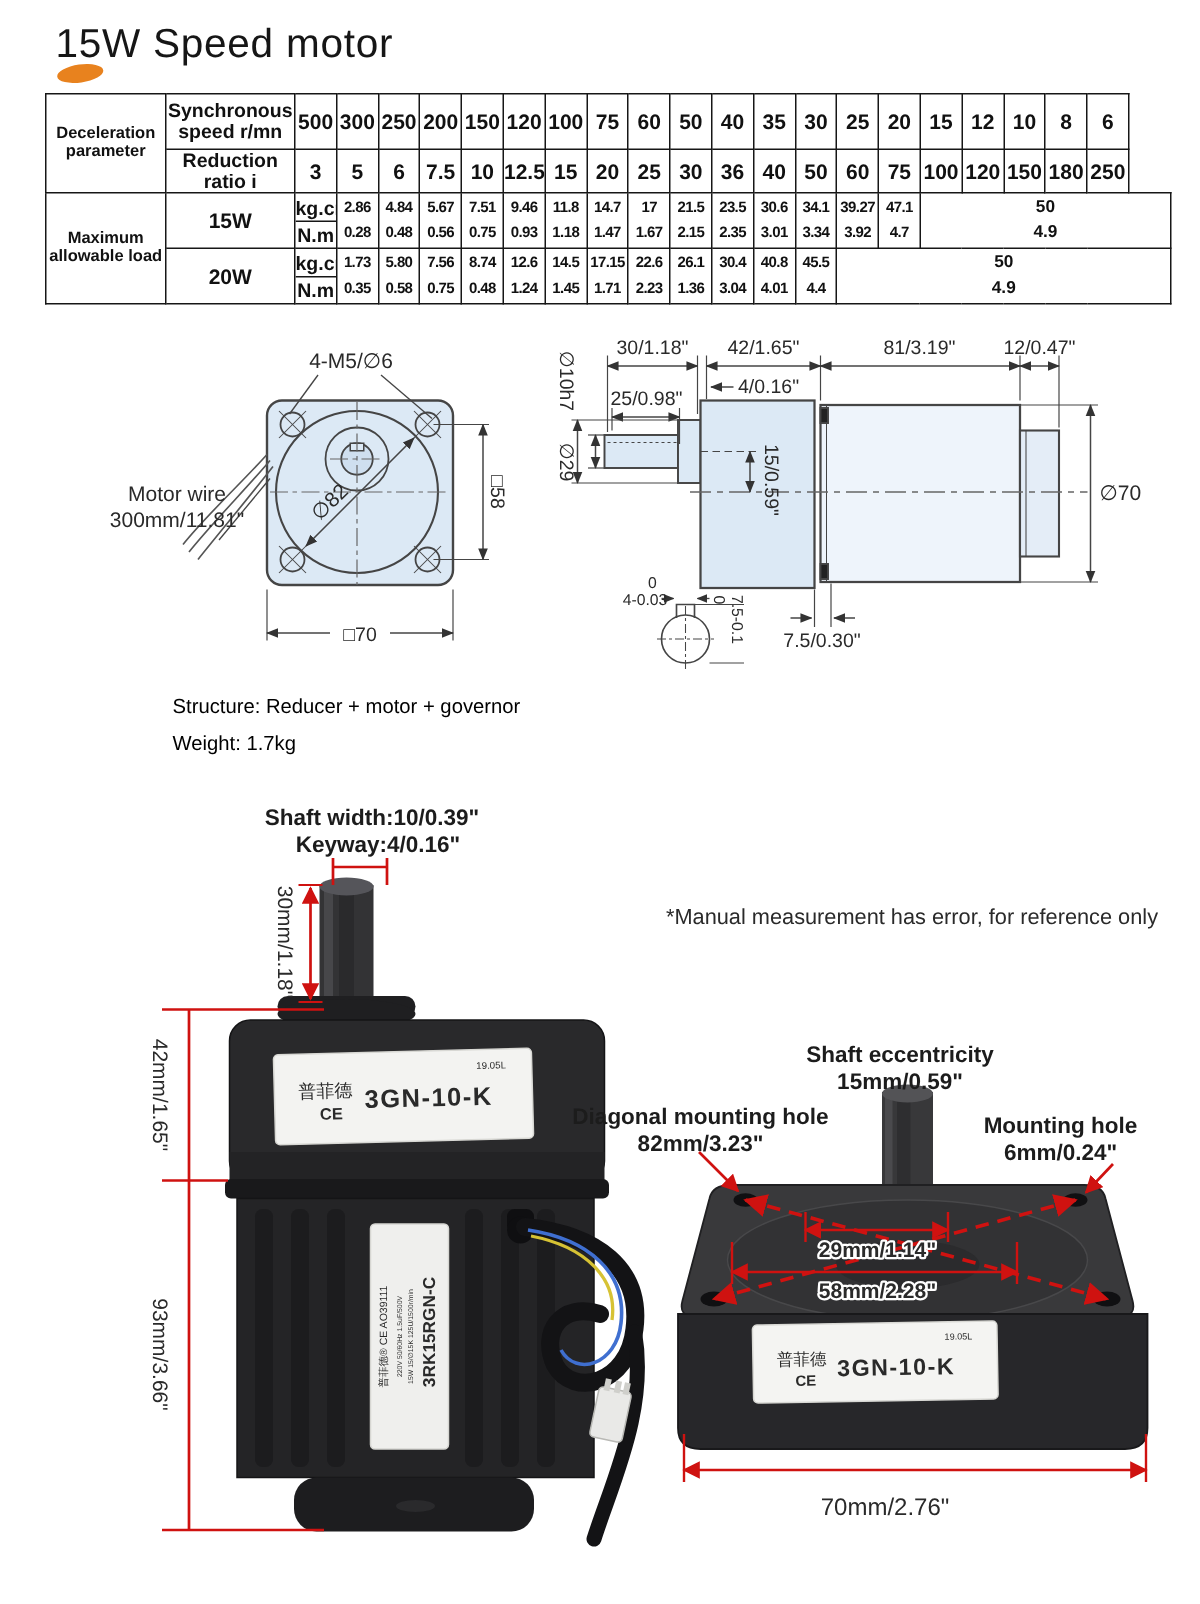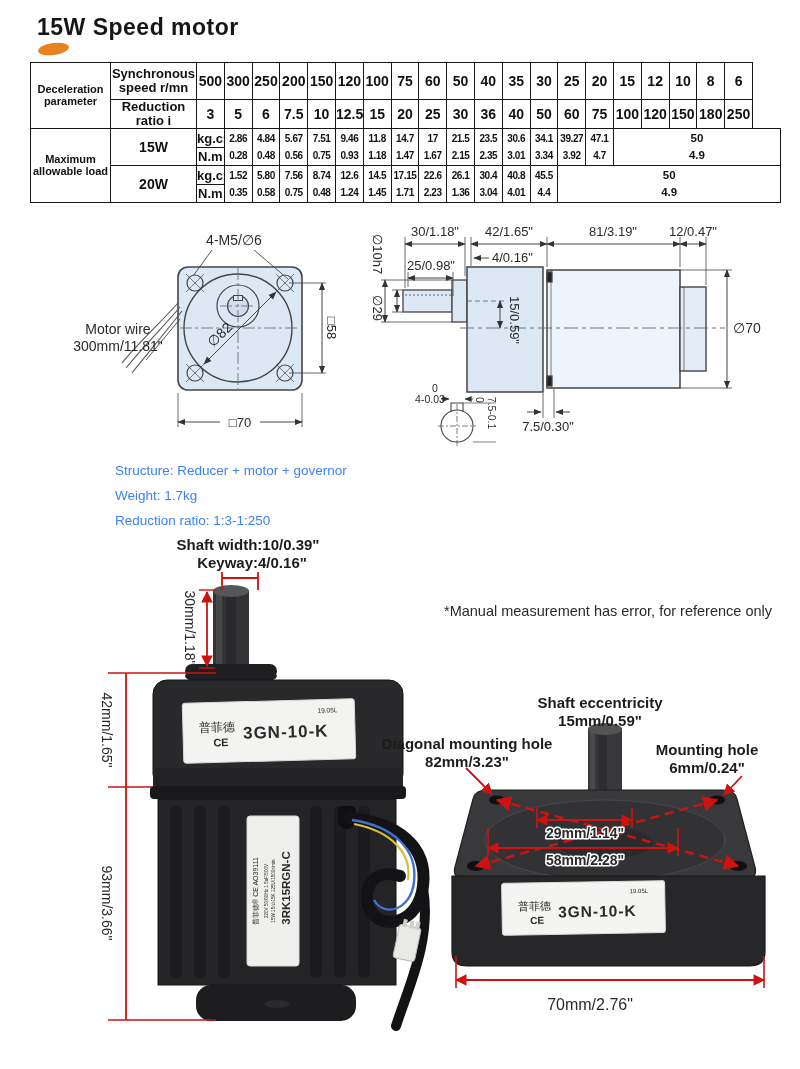--- a/index.html
+++ b/index.html
@@ -1,41 +1,41 @@
 <!DOCTYPE html>
 <html><head>
 <meta charset="utf-8">
 <style>
   html,body{margin:0;padding:0;background:#fff;}
   .stage{position:relative;width:800px;height:1069px;background:#fff;overflow:hidden;
          font-family:"Liberation Sans",sans-serif;color:#1a1a1a;}
   
   .title-blob{position:absolute;left:38px;top:43px;width:31px;height:12px;background:#e8821e;
               border-radius:50%;transform:rotate(-8deg);}
-  h1.page-title{position:absolute;left:37px;top:14px;margin:0;font-size:23px;font-weight:700;
+  h1.page-title{position:absolute;left:37px;top:14px;margin:0;font-size:27px;font-weight:400;
                 letter-spacing:.5px;color:#161616;}
   
   #spec-table{position:absolute;left:30px;top:62px;width:751px;border-collapse:collapse;
               table-layout:fixed;color:#111;}
   #spec-table td{border:1px solid #161616;text-align:center;vertical-align:middle;padding:0;
                  font-weight:bold;overflow:hidden;}
   #spec-table tr.r1{height:37px}
   #spec-table tr.r2{height:26px}
   #spec-table tr.blk{height:37px}
   #spec-table .hdr{font-size:13px;line-height:1.08}
   #spec-table .big{font-size:11px}
   #spec-table .num{font-size:14px}
   #spec-table .power{font-size:14px}
   #spec-table .units div{font-size:13px;line-height:17px}
   #spec-table .units .u1{border-bottom:1px solid #161616}
   #spec-table .val{font-size:10px;letter-spacing:-.4px}
   #spec-table .val div{line-height:17px}
   #spec-table .merged{font-size:11.5px;letter-spacing:0}
   
-  .specs{position:absolute;left:115px;top:458px;font-size:13.5px;line-height:25px;color:#3b82f6;}
+  .specs{position:absolute;left:115px;top:458px;font-size:13.5px;line-height:25px;color:#000000;}
   
   svg text{font-family:"Liberation Sans",sans-serif;fill:#2a2a2a;}
   svg{position:absolute;}
   #drawings{left:30px;top:210px;}
   #photos{left:0;top:528px;}
   .dimtxt{font-size:13px;}
   .dimtxt2{font-size:14px;}
   .photolbl{font-size:15px;font-weight:600;fill:#1c1c1c;}
   .halo{paint-order:stroke;stroke:#ffffff;stroke-width:3px;stroke-linejoin:round;}
 </style>
@@ -192,21 +192,21 @@
             <div>4.9</div>
           </td>
         </tr>
         <tr class="blk">
           <td class="power">20W</td>
           <td class="units">
             <div class="u1">kg.cm</div>
             <div class="u2">N.m</div>
           </td>
           <td class="val">
-            <div>1.52</div>
+            <div>1.73</div>
             <div>0.35</div>
           </td>
           <td class="val">
             <div>5.80</div>
             <div>0.58</div>
           </td>
           <td class="val">
             <div>7.56</div>
             <div>0.75</div>
           </td>
@@ -405,21 +405,20 @@
     <text class="dimtxt" x="518" y="221" text-anchor="middle">7.5/0.30"</text>
     <text x="405" y="182" text-anchor="middle" font-size="10.5">0</text>
     <text x="400" y="193" text-anchor="middle" font-size="10.5">4-0.03</text>
     <text x="449" y="193" text-anchor="middle" font-size="10.5" transform="rotate(90 449 190)">0</text>
     <text x="461" y="206" text-anchor="middle" font-size="10.5" transform="rotate(90 461 203)">7.5-0.1</text>
   </svg>
 
   <div class="specs">
     <div>Structure:  Reducer + motor + governor</div>
     <div>Weight: 1.7kg</div>
-    <div>Reduction ratio:  1:3-1:250</div>
   </div>
 
   <svg id="photos" width="800" height="541" viewBox="0 0 800 541">
     <defs>
       <marker id="ar" viewBox="0 0 10 10" refX="9" refY="5" markerWidth="6.5" markerHeight="6.5" orient="auto-start-reverse">
           <path d="M0,0L10,5L0,10z" fill="#cf1210"></path>
         </marker>
     </defs>
 
     <g>

